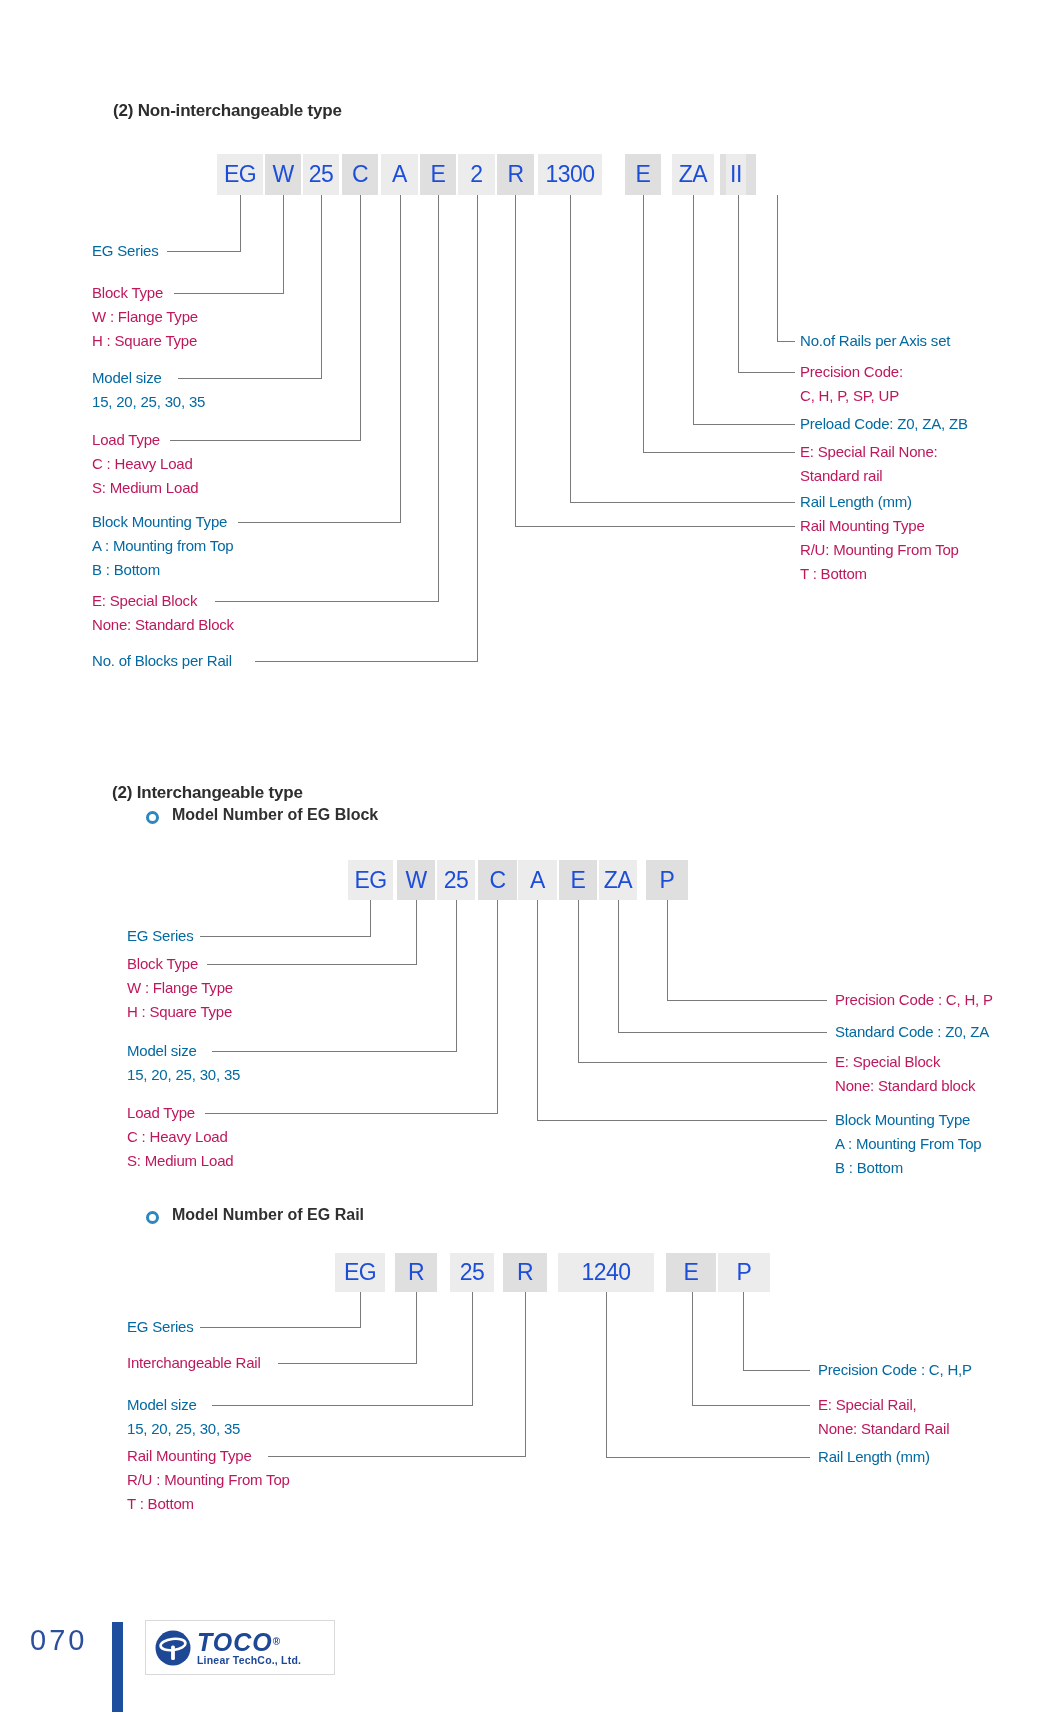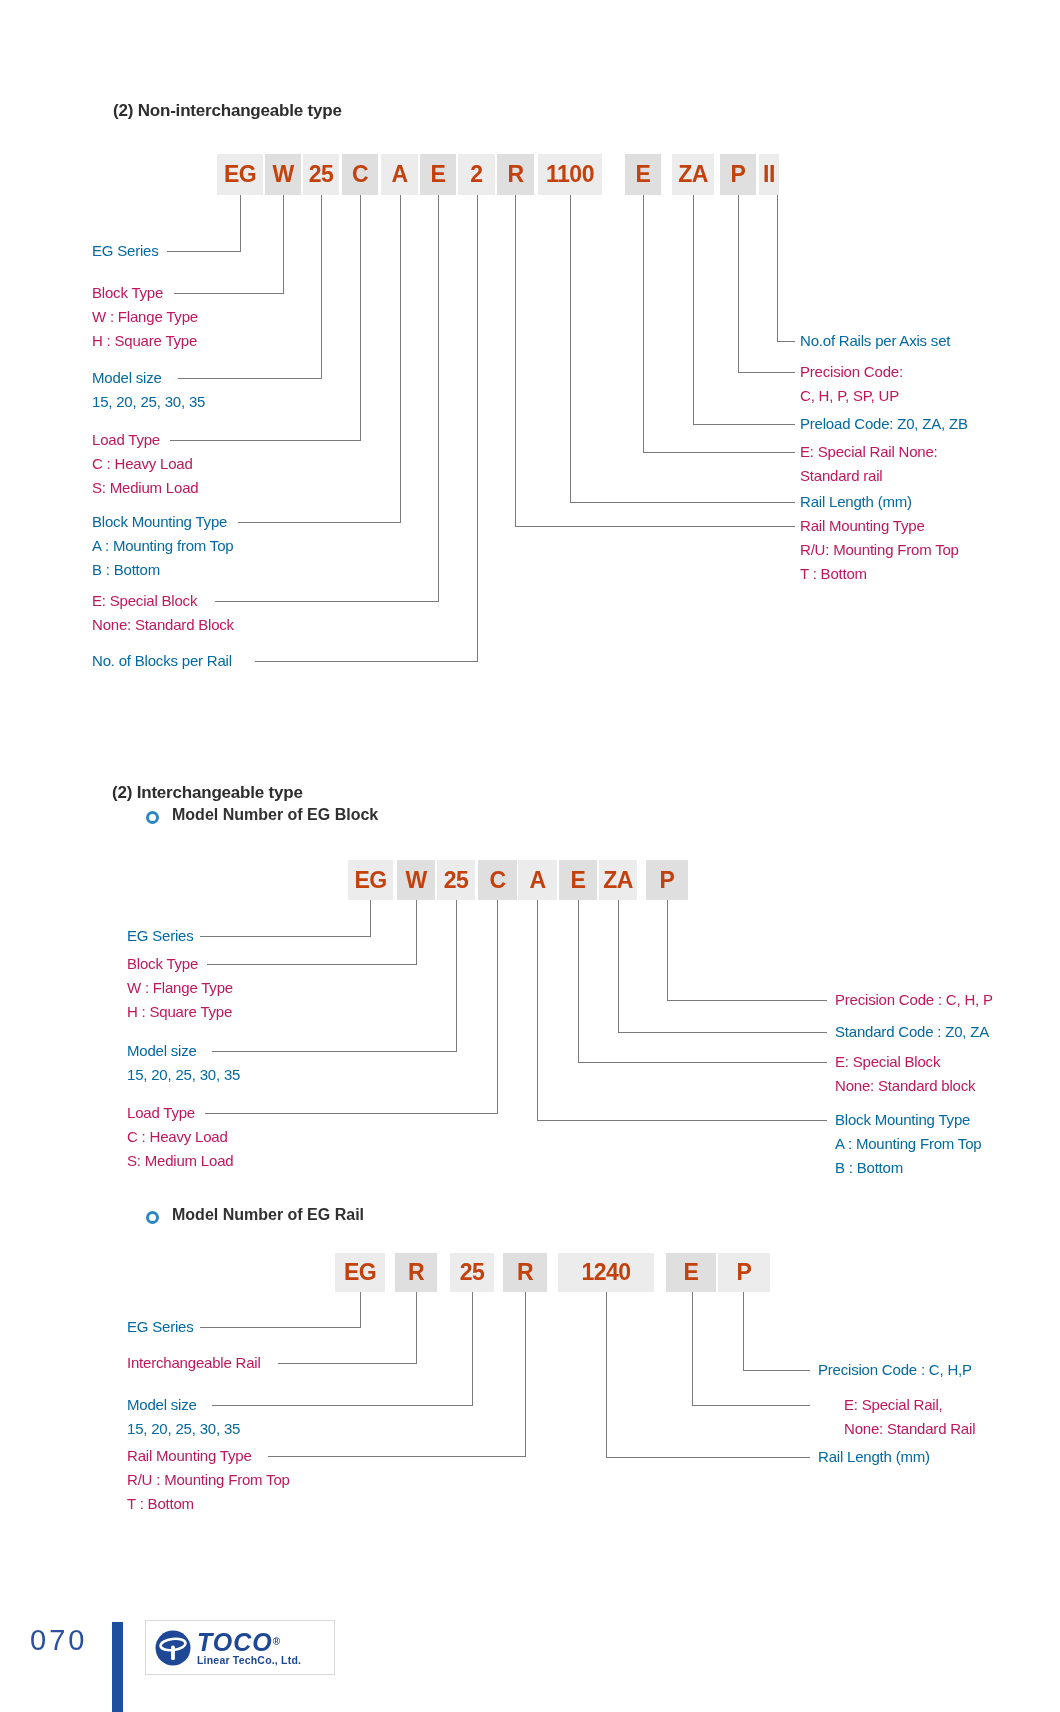--- a/index.html
+++ b/index.html
@@ -1,21 +1,21 @@
 <!DOCTYPE html>
 <html><head>
 <meta charset="utf-8">
 <style>
   html,body{margin:0;padding:0;background:#f2f2f2}
   .page{position:relative;width:1060px;height:1712px;background:#ffffff;
         font-family:"Liberation Sans",sans-serif;overflow:hidden;margin:0 auto}
   .conn{position:absolute;left:0;top:0;pointer-events:none}
   .h1{position:absolute;font-size:17px;font-weight:bold;color:#2d2d2d;letter-spacing:-0.2px;white-space:nowrap}
   .seg{position:absolute;display:flex;align-items:center;justify-content:center;
-       font-weight:bold;font-size:23px;color:#c2410c;letter-spacing:-0.5px}
+       font-weight:normal;font-size:23px;color:#1d4ed8;letter-spacing:-0.5px}
   .seg.a{background:#ececec}
   .seg.b{background:#dfdfdf}
   .lbl{position:absolute;font-size:15px;line-height:24px;letter-spacing:-0.2px;white-space:nowrap}
   .lbl.dk{color:#0369a1}
   .lbl.bl{color:#be185d}
   .bullet{position:absolute;width:7px;height:7px;border:3px solid #2e86c1;border-radius:50%;background:#fff}
   .sub{position:absolute;font-size:16px;font-weight:bold;color:#303030;white-space:nowrap}
   .pagenum{position:absolute;left:30px;top:1624px;font-size:29px;color:#2b4f9d;letter-spacing:3px}
   .vbar{position:absolute;left:112px;top:1622px;width:11px;height:90px;background:#1d4f9e}
   .logo{position:absolute;left:145px;top:1620px;width:190px;height:55px;border:1px solid #d9d9d9;
@@ -73,25 +73,25 @@
   <div class="h1" style="left:113px;top:101px">(2) Non-interchangeable type</div>
 
   <div class="seg a" style="left:217px;top:154px;width:46px;height:41px">EG</div>
   <div class="seg b" style="left:265px;top:154px;width:36px;height:41px">W</div>
   <div class="seg a" style="left:303px;top:154px;width:36px;height:41px">25</div>
   <div class="seg b" style="left:342px;top:154px;width:36px;height:41px">C</div>
   <div class="seg a" style="left:381px;top:154px;width:37px;height:41px">A</div>
   <div class="seg b" style="left:420px;top:154px;width:36px;height:41px">E</div>
   <div class="seg a" style="left:458px;top:154px;width:37px;height:41px">2</div>
   <div class="seg b" style="left:497px;top:154px;width:37px;height:41px">R</div>
-  <div class="seg a" style="left:538px;top:154px;width:64px;height:41px">1100</div>
+  <div class="seg a" style="left:538px;top:154px;width:64px;height:41px">1300</div>
   <div class="seg b" style="left:625px;top:154px;width:36px;height:41px">E</div>
   <div class="seg a" style="left:672px;top:154px;width:42px;height:41px">ZA</div>
   <div class="seg b" style="left:720px;top:154px;width:36px;height:41px">P</div>
-  <div class="seg a" style="left:759px;top:154px;width:20px;height:41px">II</div>
+  <div class="seg a" style="left:726px;top:154px;width:20px;height:41px">II</div>
 
   <div class="lbl dk" style="left:92px;top:239px">
     <div>EG Series</div>
   </div>
   <div class="lbl bl" style="left:92px;top:281px">
     <div>Block Type</div>
     <div>W : Flange Type</div>
     <div>H : Square Type</div>
   </div>
   <div class="lbl dk" style="left:92px;top:366px">
@@ -209,21 +209,21 @@
   </div>
   <div class="lbl bl" style="left:127px;top:1444px">
     <div>Rail Mounting Type</div>
     <div>R/U : Mounting From Top</div>
     <div>T : Bottom</div>
   </div>
 
   <div class="lbl dk" style="left:818px;top:1358px">
     <div>Precision Code : C, H,P</div>
   </div>
-  <div class="lbl bl" style="left:844px;top:1393px">
+  <div class="lbl bl" style="left:818px;top:1393px">
     <div>E: Special Rail,</div>
     <div>None: Standard Rail</div>
   </div>
   <div class="lbl dk" style="left:818px;top:1445px">
     <div>Rail Length (mm)</div>
   </div>
 
   <div class="pagenum">070</div>
   <div class="vbar"></div>
   <div class="logo">

